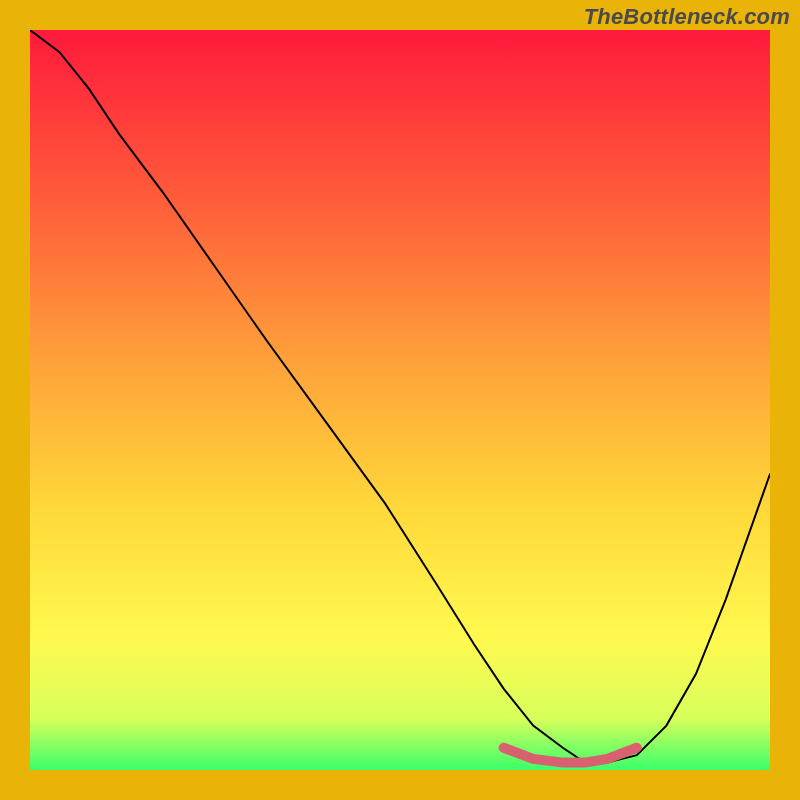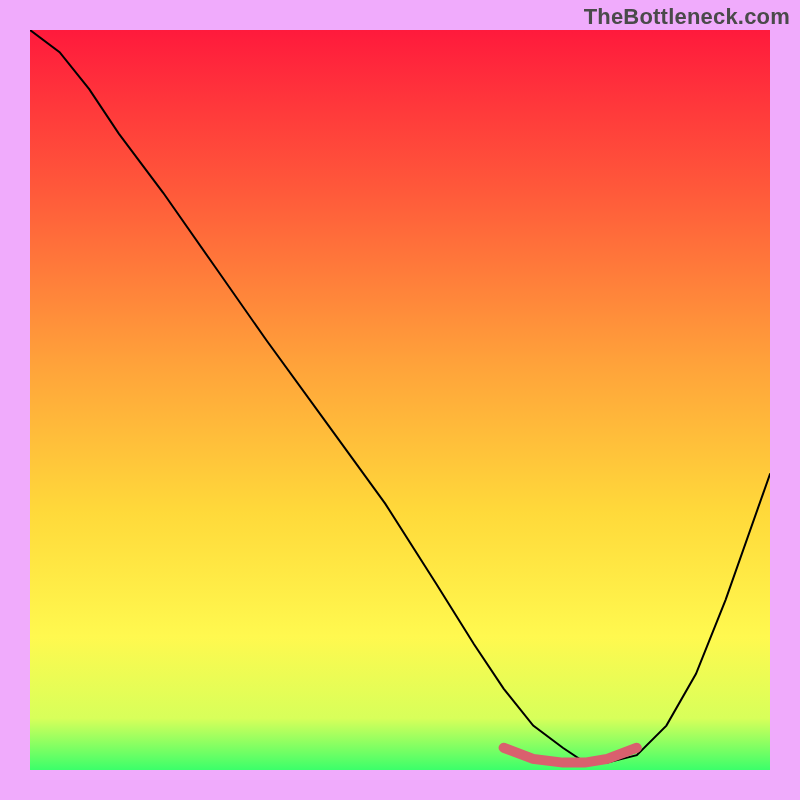--- a/index.html
+++ b/index.html
@@ -8,21 +8,22 @@
     width: 800px;
     height: 800px;
     background: #000;
     overflow: hidden;
     font-family: Arial, Helvetica, sans-serif;
   }
   .frame {
     position: relative;
     width: 800px;
     height: 800px;
-    background: #f0abfc;
+    background: #eab308;
+    font-style: italic;
   }
   .watermark {
     position: absolute;
     top: 4px;
     right: 10px;
     color: #4a4a4a;
     font-size: 22px;
     font-weight: bold;
     letter-spacing: 0.2px;
     z-index: 10;

